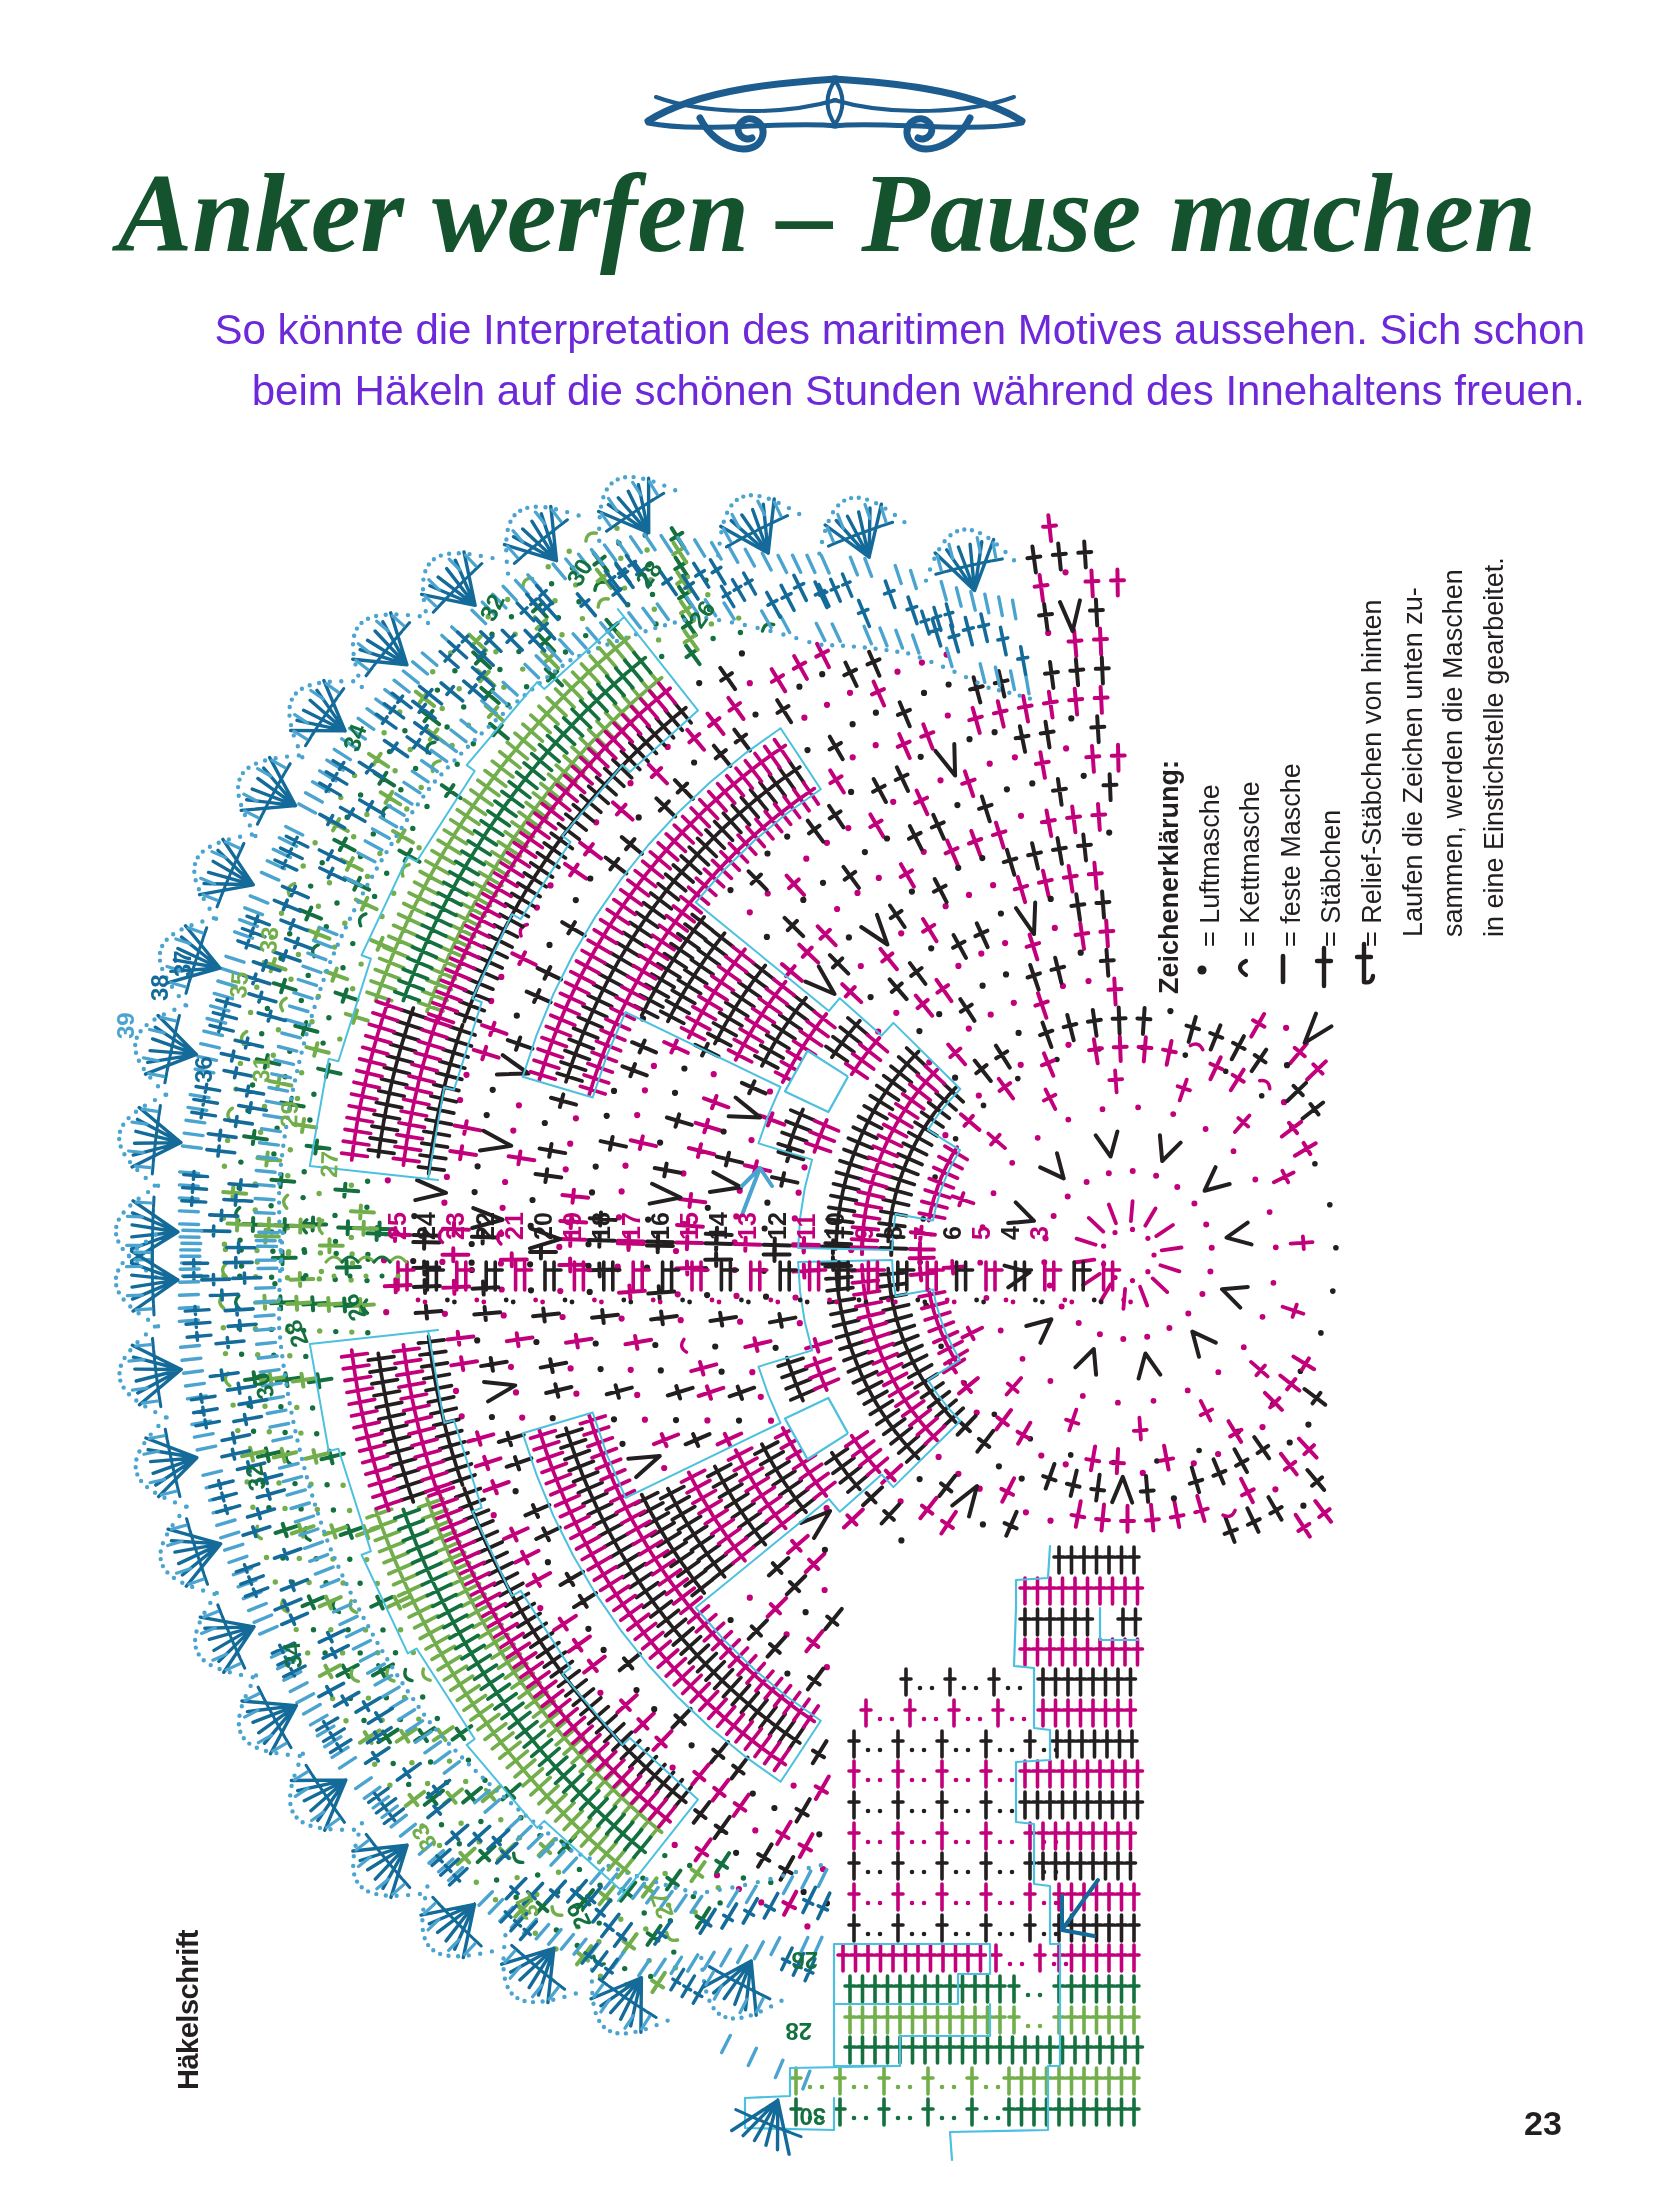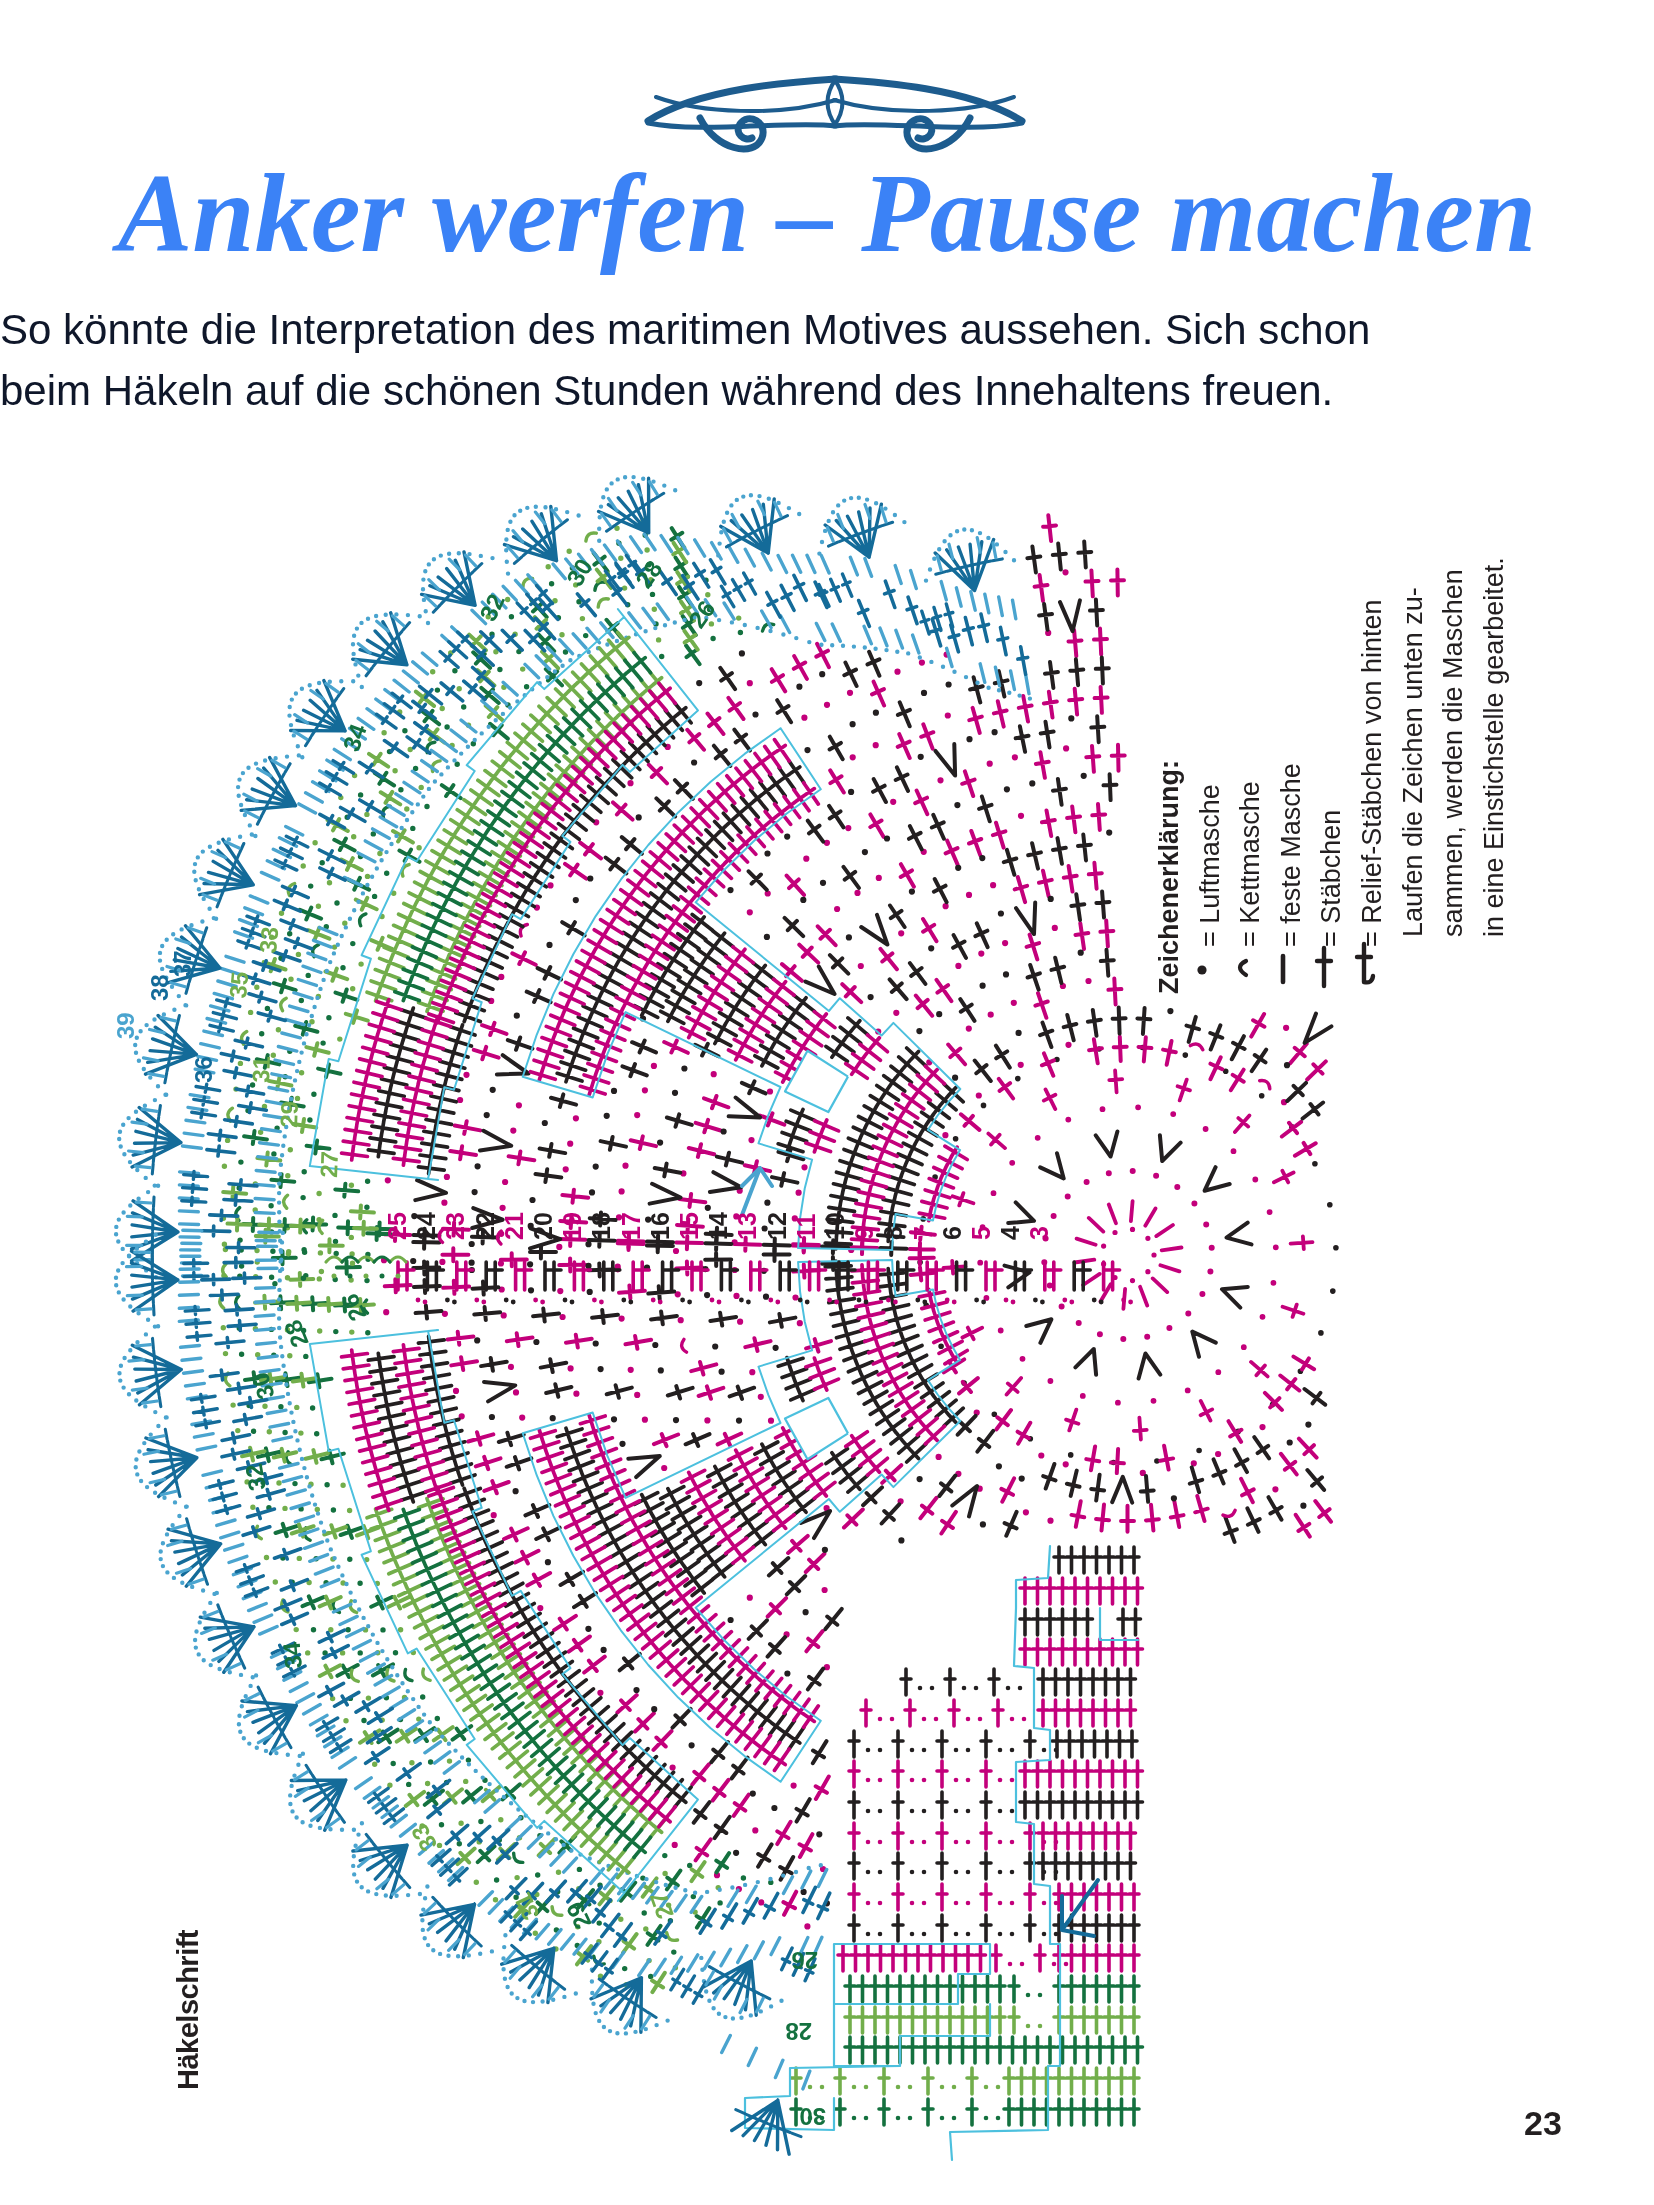--- a/index.html
+++ b/index.html
@@ -14,23 +14,23 @@
 <path d="M1022 123 C 968 134, 878 120, 834 126" stroke-width="5"></path>
 <path d="M836 79 Q 819 102 836 126" stroke-width="4"></path>
 <path d="M834 79 Q 851 102 834 126" stroke-width="4"></path>
 <path d="M836 100 C 778 117, 700 113, 656 97" stroke-width="4"></path>
 <path d="M834 100 C 892 117, 970 113, 1014 97" stroke-width="4"></path>
 <path d="M700 118 C 716 150, 754 158, 762 138 C 768 122, 748 112, 740 124 C 734 133, 744 142, 752 138" stroke-width="7"></path>
 <path d="M970 118 C 954 150, 916 158, 908 138 C 902 122, 922 112, 930 124 C 936 133, 926 142, 918 138" stroke-width="7"></path>
 </g>
   </svg>
 
-<div class="serif" style="position:absolute;left:0;top:149px;width:1654px;text-align:center;font-size:112px;font-style:italic;font-weight:bold;color:#3b82f6;">Anker werfen – Pause machen</div>
-
-<div class="sans" style="position:absolute;left:0;top:299px;width:1585px;text-align:left;font-size:42px;line-height:61px;color:#0f172a;">So könnte die Interpretation des maritimen Motives aussehen. Sich schon<br>beim Häkeln auf die schönen Stunden während des Innehaltens freuen.</div>
+<div class="serif" style="position:absolute;left:0;top:149px;width:1654px;text-align:center;font-size:112px;font-style:italic;font-weight:bold;color:#14532d;">Anker werfen – Pause machen</div>
+
+<div class="sans" style="position:absolute;left:0;top:299px;width:1585px;text-align:right;font-size:42px;line-height:61px;color:#6d28d9;">So könnte die Interpretation des maritimen Motives aussehen. Sich schon<br>beim Häkeln auf die schönen Stunden während des Innehaltens freuen.</div>
 
 <svg style="position:absolute;left:0;top:0;" width="1654" height="2205" viewBox="0 0 1654 2205" font-family="Liberation Sans,sans-serif">
 
 <g>
       <path fill="none" stroke="#c3007b" stroke-width="3.8" stroke-linecap="round" stroke-linejoin="round" d="M1181.5 1247.5L1161.7 1250.3M1172.9 1225.0L1156.3 1236.1M1155.5 1208.5L1145.3 1225.7M1132.6 1201.2L1130.9 1221.1M1108.8 1204.5L1115.9 1223.2M1088.8 1217.9L1103.3 1231.6M1076.6 1238.6L1095.6 1244.7M1074.5 1262.5L1094.3 1259.7M1083.1 1285.0L1099.7 1273.9M1100.5 1301.5L1110.7 1284.3M1123.4 1308.8L1125.1 1288.9M1147.2 1305.5L1140.1 1286.8M1167.2 1292.1L1152.7 1278.4M1179.4 1271.4L1160.4 1265.3M1312.5 1242.1L1290.6 1243.6M1302.9 1236.3L1303.8 1249.2M1293.6 1172.5L1273.9 1182.3M1282.4 1170.8L1288.2 1182.4M1249.4 1115.4L1234.9 1132.0M1238.4 1118.1L1248.2 1126.6M1186.7 1079.6L1179.7 1100.4M1177.6 1086.3L1189.9 1090.4M1115.1 1070.5L1116.6 1092.4M1109.3 1080.1L1122.2 1079.2M1045.5 1089.4L1055.3 1109.1M1043.8 1100.6L1055.4 1094.8M988.4 1133.6L1005.0 1148.1M991.1 1144.6L999.6 1134.8M952.6 1196.3L973.4 1203.3M959.3 1205.4L963.4 1193.1M943.5 1267.9L965.4 1266.4M953.1 1273.7L952.2 1260.8M962.4 1337.5L982.1 1327.7M973.6 1339.2L967.8 1327.6M1006.6 1394.6L1021.1 1378.0M1017.6 1391.9L1007.8 1383.4M1069.3 1430.4L1076.3 1409.6M1078.4 1423.7L1066.1 1419.6M1140.9 1439.5L1139.4 1417.6M1146.7 1429.9L1133.8 1430.8M1210.5 1420.6L1200.7 1400.9M1212.2 1409.4L1200.6 1415.2M1267.6 1376.4L1251.0 1361.9M1264.9 1365.4L1256.4 1375.2M1303.4 1313.7L1282.6 1306.7M1296.7 1304.6L1292.6 1316.9"></path>
 <path fill="none" stroke="#c3007b" stroke-width="5.2" stroke-linecap="round" stroke-linejoin="round" d="M1154.0 1255.0l0.01 0M1147.9 1238.3l0.01 0M1132.5 1229.4l0.01 0M1115.0 1232.5l0.01 0M1103.6 1246.1l0.01 0M1103.6 1263.9l0.01 0M1115.0 1277.5l0.01 0M1132.5 1280.6l0.01 0M1147.9 1271.7l0.01 0"></path>
 <path fill="none" stroke="#c3007b" stroke-width="6.0" stroke-linecap="round" stroke-linejoin="round" d="M1211.7 1247.7l0.01 0M1206.2 1224.4l0.01 0M1194.4 1203.6l0.01 0M1177.3 1187.0l0.01 0M1156.1 1175.8l0.01 0M1132.7 1171.1l0.01 0M1108.8 1173.2l0.01 0M1086.6 1181.9l0.01 0M1067.7 1196.6l0.01 0M1053.6 1215.9l0.01 0M1045.6 1238.4l0.01 0M1044.3 1262.3l0.01 0M1049.8 1285.6l0.01 0M1061.6 1306.4l0.01 0M1078.7 1323.0l0.01 0M1099.9 1334.2l0.01 0M1123.3 1338.9l0.01 0M1147.2 1336.8l0.01 0M1169.4 1328.1l0.01 0M1188.3 1313.4l0.01 0M1202.4 1294.1l0.01 0M1210.4 1271.6l0.01 0"></path>
 <path fill="none" stroke="#231f20" stroke-width="4.0" stroke-linecap="round" stroke-linejoin="round" d="M1251.5 1244.4L1226.5 1237.6L1247.7 1222.7M1229.7 1184.0L1204.6 1190.7L1215.6 1167.2M1180.6 1142.7L1162.2 1161.0L1159.9 1135.2M1117.4 1131.5L1110.6 1156.5L1095.7 1135.3M1057.0 1153.3L1063.7 1178.4L1040.2 1167.4M1015.7 1202.4L1034.0 1220.8L1008.2 1223.1M1004.5 1265.6L1029.5 1272.4L1008.3 1287.3M1026.3 1326.0L1051.4 1319.3L1040.4 1342.8M1075.4 1367.3L1093.8 1349.0L1096.1 1374.8M1138.6 1378.5L1145.4 1353.5L1160.3 1374.7M1199.0 1356.7L1192.3 1331.6L1215.8 1342.6M1240.3 1307.6L1222.0 1289.2L1247.8 1286.9"></path>
 <path fill="none" stroke="#c3007b" stroke-width="5.8" stroke-linecap="round" stroke-linejoin="round" d="M1275.8 1247.3l0.01 0M1269.6 1212.1l0.01 0M1255.3 1179.5l0.01 0M1233.5 1151.2l0.01 0M1205.6 1129.0l0.01 0M1173.2 1114.1l0.01 0M1138.1 1107.3l0.01 0M1102.5 1109.2l0.01 0M1068.3 1119.6l0.01 0M1037.7 1137.8l0.01 0M1012.2 1162.8l0.01 0M993.5 1193.2l0.01 0M982.6 1227.2l0.01 0M980.2 1262.7l0.01 0M986.4 1297.9l0.01 0M1000.7 1330.5l0.01 0M1022.5 1358.8l0.01 0M1050.4 1381.0l0.01 0M1082.8 1395.9l0.01 0M1117.9 1402.7l0.01 0M1153.5 1400.8l0.01 0M1187.7 1390.4l0.01 0M1218.3 1372.2l0.01 0M1243.8 1347.2l0.01 0M1262.5 1316.8l0.01 0M1273.4 1282.8l0.01 0"></path>
 <path fill="none" stroke="#231f20" stroke-width="5.6" stroke-linecap="round" stroke-linejoin="round" d="M1335.9 1247.7l0.01 0M1329.8 1204.7l0.01 0M1314.9 1163.8l0.01 0M1291.9 1126.9l0.01 0M1261.7 1095.7l0.01 0M1225.7 1071.3l0.01 0M1185.3 1055.1l0.01 0M1142.5 1047.5l0.01 0M1099.1 1049.0l0.01 0M1056.9 1059.5l0.01 0M1017.8 1078.6l0.01 0M983.5 1105.4l0.01 0M955.6 1138.7l0.01 0M935.1 1177.1l0.01 0M923.2 1218.9l0.01 0M920.1 1262.3l0.01 0M926.2 1305.3l0.01 0M941.1 1346.2l0.01 0M964.1 1383.1l0.01 0M994.3 1414.3l0.01 0M1030.3 1438.7l0.01 0M1070.7 1454.9l0.01 0M1113.5 1462.5l0.01 0M1156.9 1461.0l0.01 0M1199.1 1450.5l0.01 0M1238.2 1431.4l0.01 0M1272.5 1404.6l0.01 0M1300.4 1371.3l0.01 0M1320.9 1332.9l0.01 0M1332.8 1291.1l0.01 0"></path>

